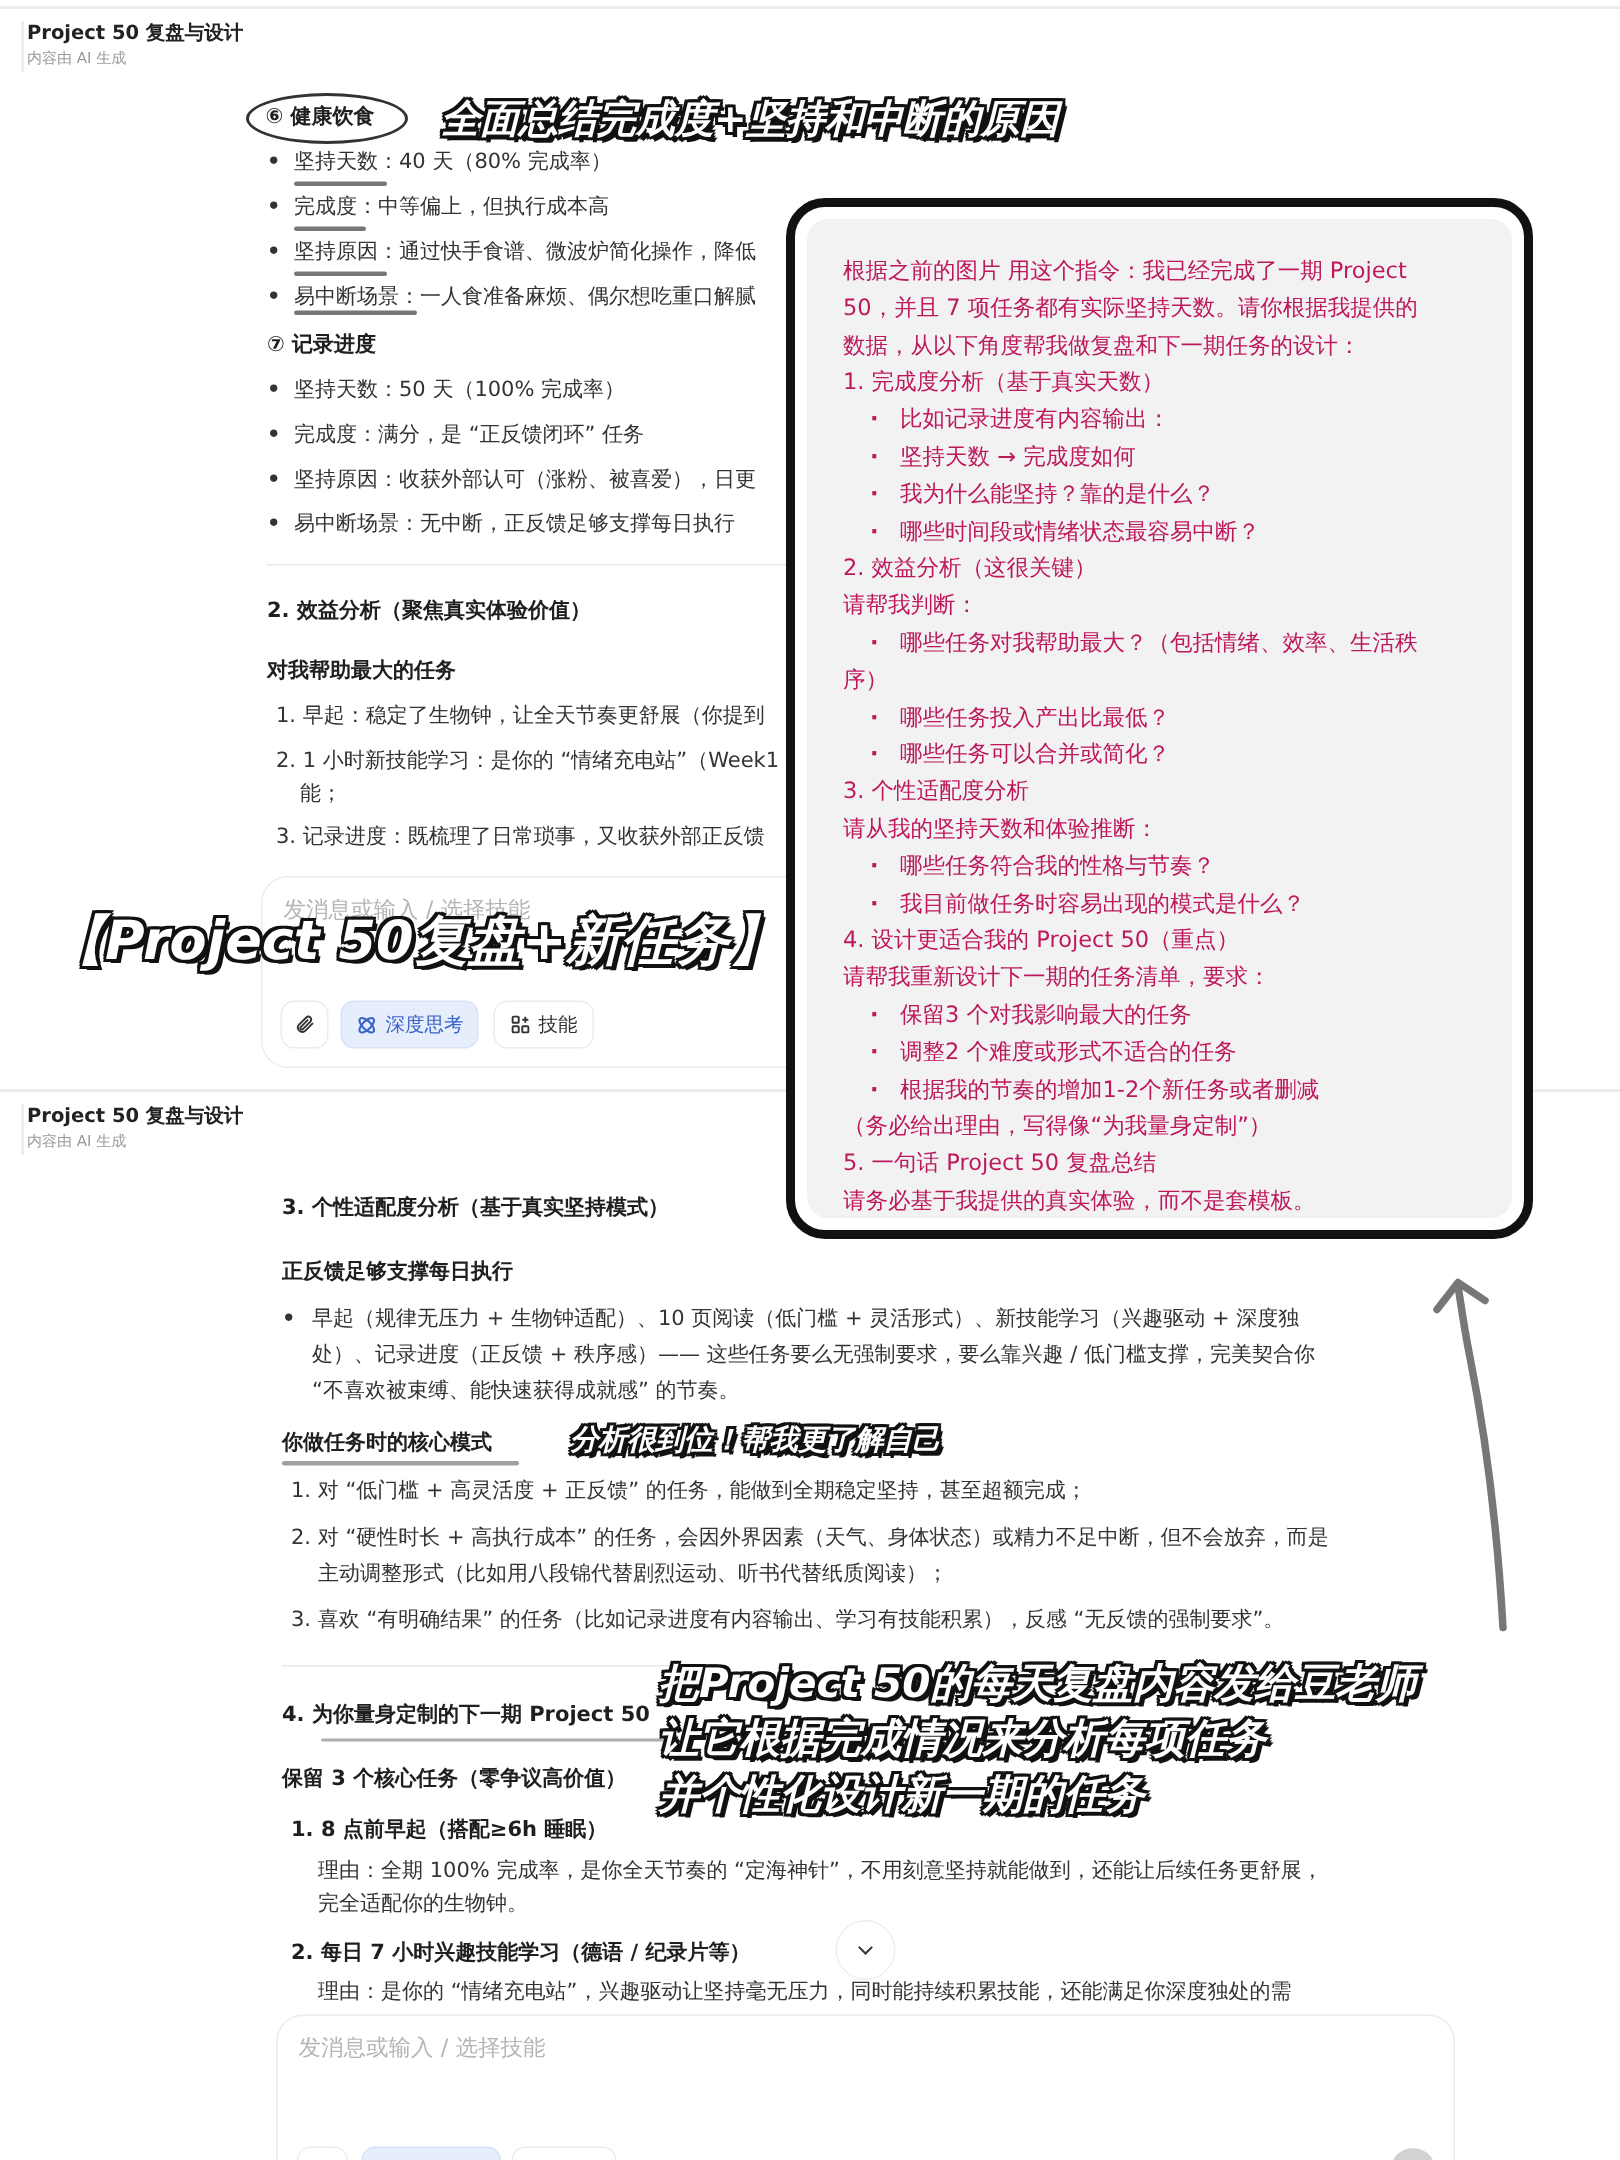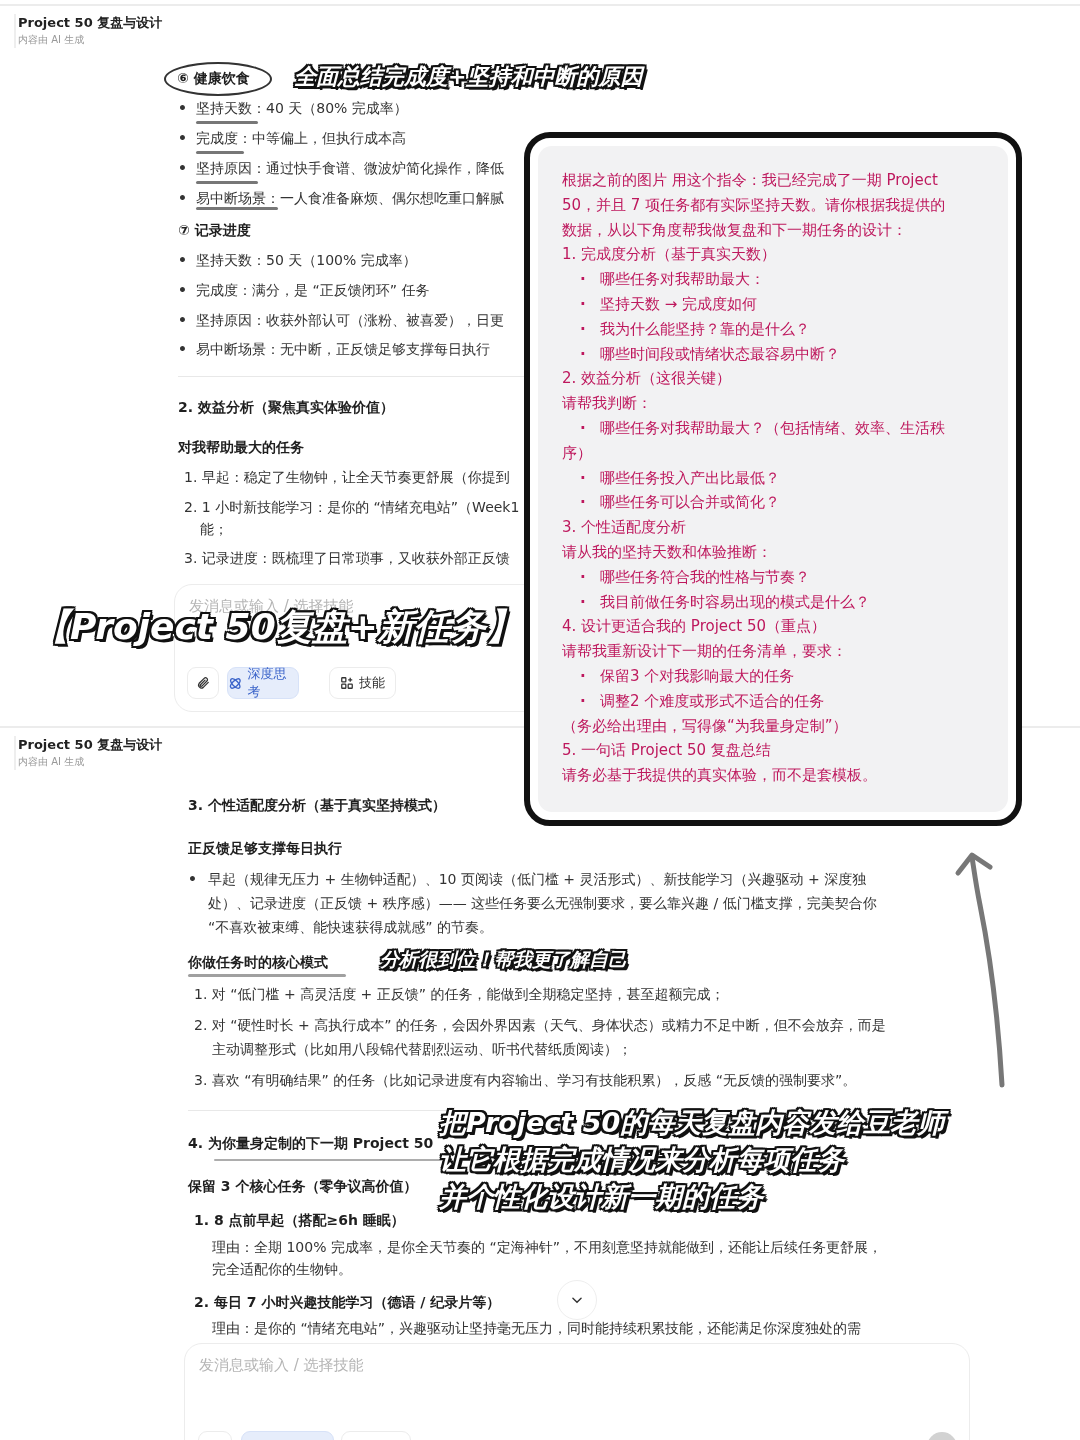--- a/index.html
+++ b/index.html
@@ -105,21 +105,21 @@
 <div class="abs txt" style="left:184px; top:548px;">3. 记录进度：既梳理了日常琐事，又收获外部正反馈</div>
 
 <div class="composer" style="left:174px; top:584px; width:380px; height:128px;">
   <div class="ph">发消息或输入 / 选择技能</div>
 </div>
 <div class="chip" style="left:187px; top:667px; width:32px;">
   <svg width="14" height="14" viewBox="0 0 24 24" fill="none" stroke="#333" stroke-width="2.2" stroke-linecap="round">
       <path d="M21 11l-8.5 8.5a5 5 0 0 1-7-7L14 4a3.3 3.3 0 0 1 4.7 4.7l-8.6 8.6a1.7 1.7 0 0 1-2.4-2.4L15.5 7"></path>
     </svg>
 </div>
-<div class="chip active" style="left:227px; top:667px; width:72px;">
+<div class="chip active" style="left:227px; top:667px; width:92px;">
   <svg width="15" height="15" viewBox="0 0 24 24" fill="none" stroke="#3a63c9" stroke-width="2.2">
       <ellipse cx="12" cy="12" rx="10" ry="4.5" transform="rotate(45 12 12)"></ellipse>
       <ellipse cx="12" cy="12" rx="10" ry="4.5" transform="rotate(-45 12 12)"></ellipse>
     </svg>
   <span>深度思考</span>
 </div>
 <div class="chip" style="left:329px; top:667px; width:67px;">
   <svg width="14" height="14" viewBox="0 0 24 24" fill="none" stroke="#333" stroke-width="2.2">
       <rect x="3" y="3" width="7" height="7" rx="1"></rect>
       <rect x="3" y="14" width="7" height="7" rx="1"></rect>
@@ -174,49 +174,50 @@
 <div class="chip active" style="left:241px; top:1431px; width:93px;"></div>
 <div class="chip" style="left:341px; top:1431px; width:70px;"></div>
 <div class="abs" style="left:927px; top:1432px; width:30px; height:30px; border-radius:50%; background:#d2d2d2;"></div>
 
 <div class="prompt-frame">
   <div class="prompt-inner" id="prompt-inner">
       <div class="pline">根据之前的图片 用这个指令：我已经完成了一期 Project</div>
       <div class="pline">50，并且 7 项任务都有实际坚持天数。请你根据我提供的</div>
       <div class="pline">数据，从以下角度帮我做复盘和下一期任务的设计：</div>
       <div class="pline">1. 完成度分析（基于真实天数）</div>
-      <div class="pline ind">哪些任务对我帮助最大：</div>
+      <div class="pline ind">比如记录进度有内容输出：</div>
       <div class="pline ind">坚持天数 → 完成度如何</div>
       <div class="pline ind">我为什么能坚持？靠的是什么？</div>
       <div class="pline ind">哪些时间段或情绪状态最容易中断？</div>
       <div class="pline">2. 效益分析（这很关键）</div>
       <div class="pline">请帮我判断：</div>
       <div class="pline ind">哪些任务对我帮助最大？（包括情绪、效率、生活秩</div>
       <div class="pline">序）</div>
       <div class="pline ind">哪些任务投入产出比最低？</div>
       <div class="pline ind">哪些任务可以合并或简化？</div>
       <div class="pline">3. 个性适配度分析</div>
       <div class="pline">请从我的坚持天数和体验推断：</div>
       <div class="pline ind">哪些任务符合我的性格与节奏？</div>
       <div class="pline ind">我目前做任务时容易出现的模式是什么？</div>
       <div class="pline">4. 设计更适合我的 Project 50（重点）</div>
       <div class="pline">请帮我重新设计下一期的任务清单，要求：</div>
       <div class="pline ind">保留3 个对我影响最大的任务</div>
       <div class="pline ind">调整2 个难度或形式不适合的任务</div>
+      <div class="pline ind">根据我的节奏的增加1-2个新任务或者删减</div>
       <div class="pline">（务必给出理由，写得像“为我量身定制”）</div>
       <div class="pline">5. 一句话 Project 50 复盘总结</div>
       <div class="pline">请务必基于我提供的真实体验，而不是套模板。</div>
     </div>
 </div>
 
 <svg class="abs" style="left:950px; top:845px;" width="60" height="250" viewBox="0 0 60 250">
   <path d="M52 240 C48 170 40 110 30 60 C26 40 24 25 22 12" fill="none" stroke="#777" stroke-width="5" stroke-linecap="round"></path>
   <path d="M8 28 L22 10 L40 22" fill="none" stroke="#777" stroke-width="5" stroke-linecap="round" stroke-linejoin="round"></path>
 </svg>
 
-<div class="overlay-text" style="left:294px; top:62px; font-size:22px;">全面总结完成度+坚持和中断的原因</div>
+<div class="overlay-text" style="left:294px; top:62px; font-size:26px;">全面总结完成度+坚持和中断的原因</div>
 <div class="overlay-text" style="left:34px; top:603px; font-size:36px;">【Project 50复盘+新任务】</div>
 <div class="overlay-text" style="left:380px; top:947px; font-size:19px;">分析很到位！帮我更了解自己</div>
 <div class="overlay-text" style="left:439px; top:1104px; font-size:27px; line-height:37px;">
   <div>把Project 50的每天复盘内容发给豆老师</div>
   <div>让它根据完成情况来分析每项任务</div>
   <div>并个性化设计新一期的任务</div>
 </div>
 
 </body></html>

